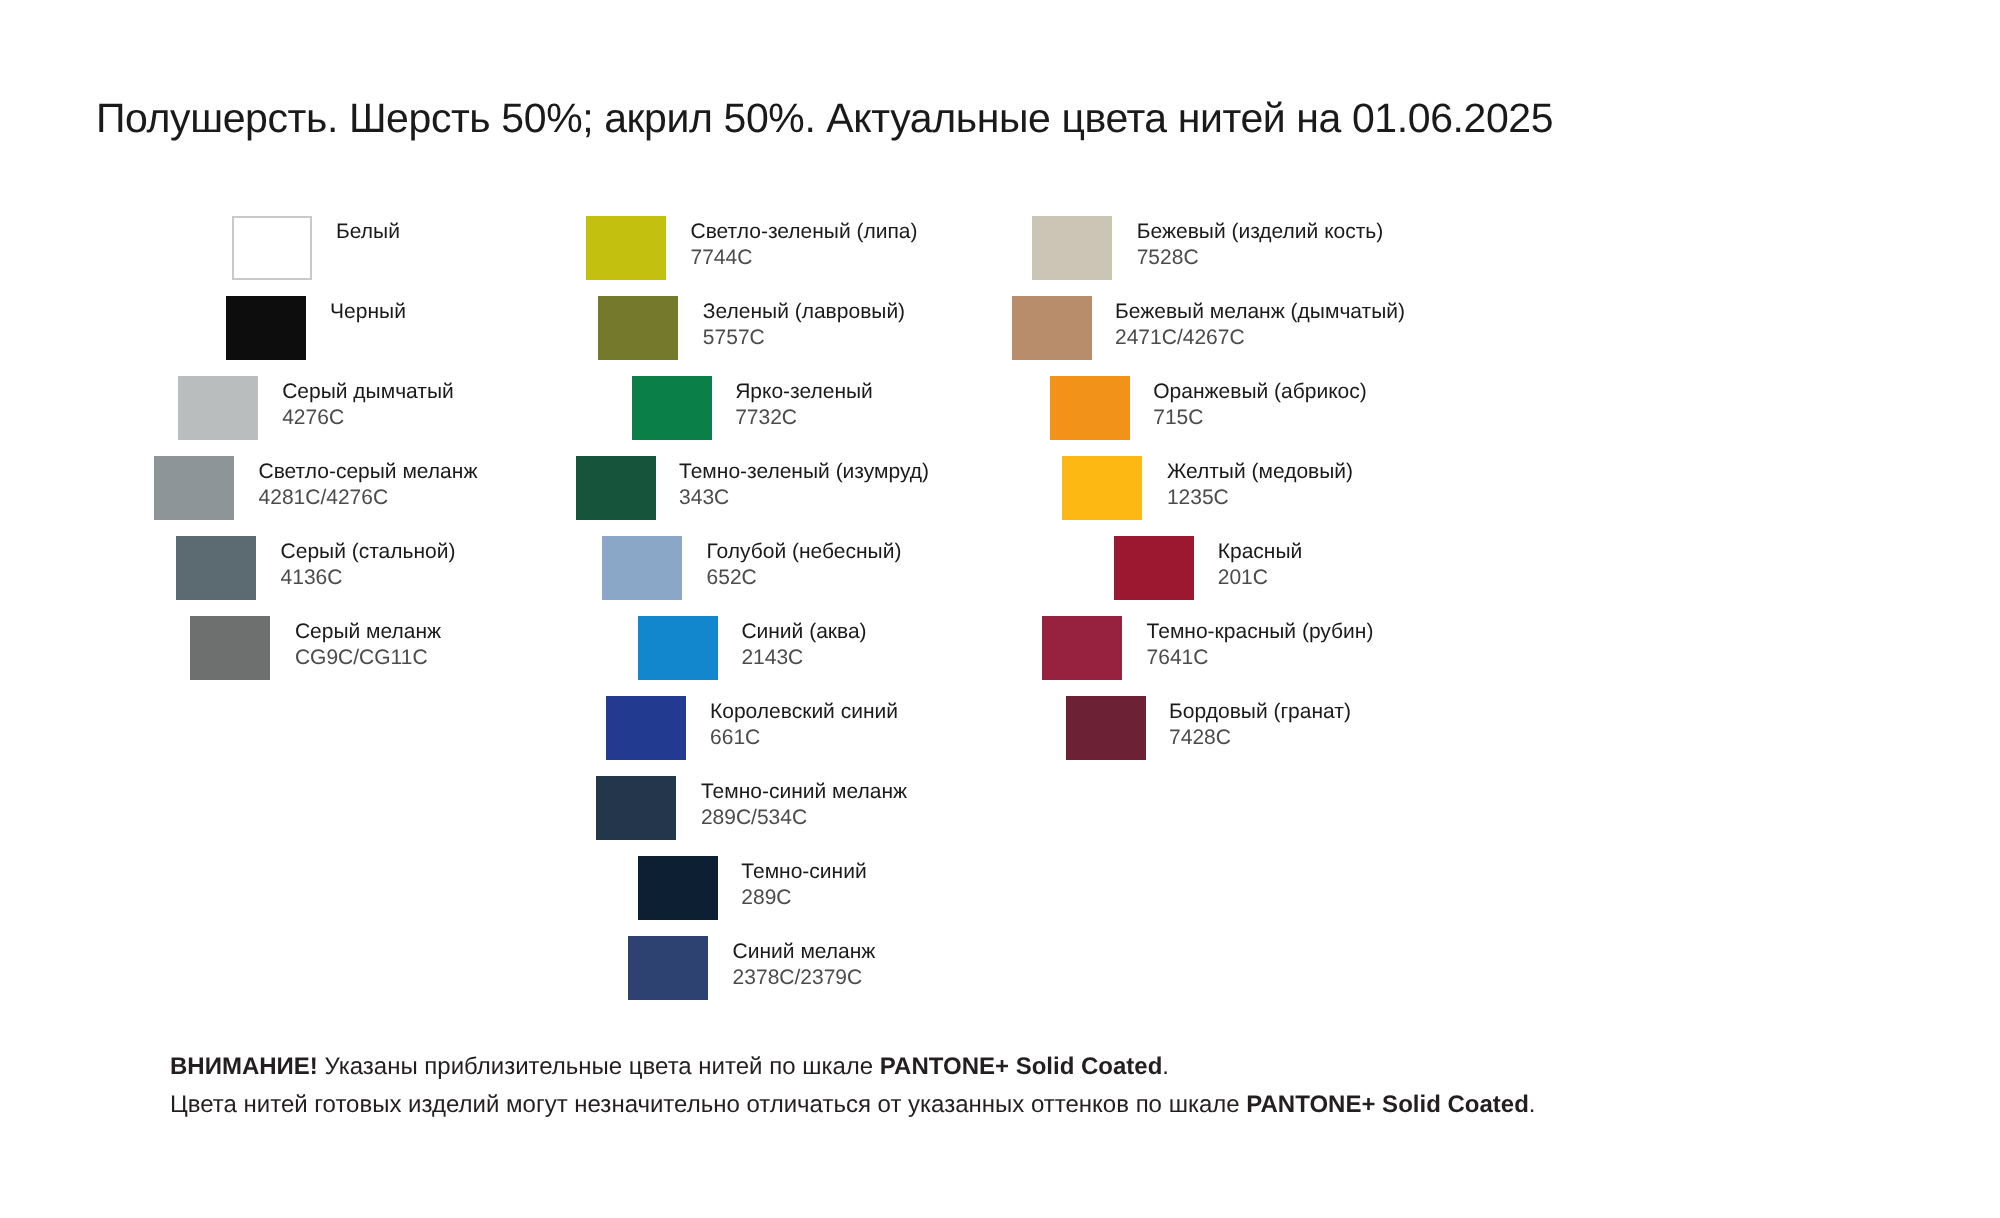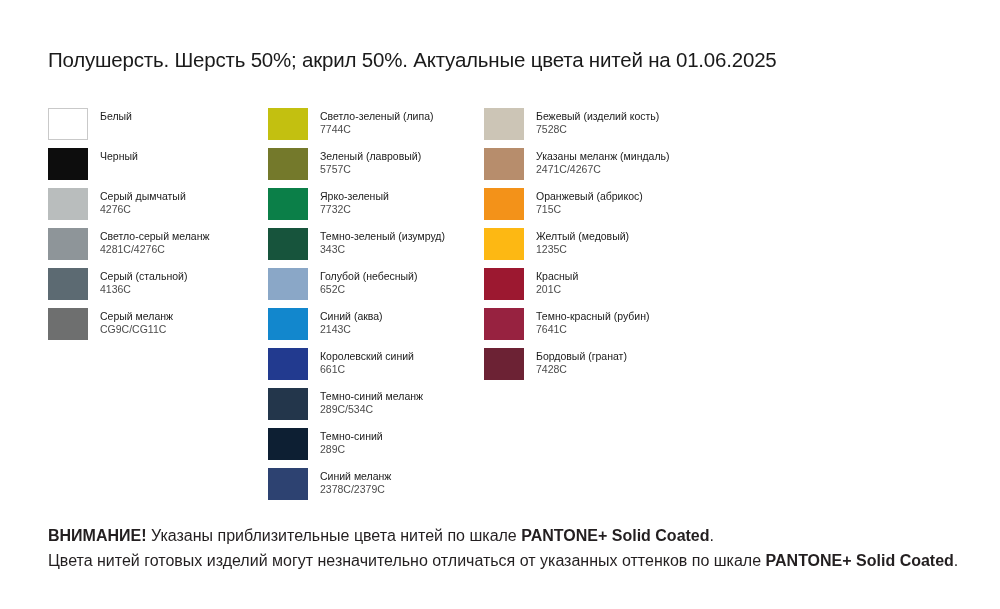--- a/index.html
+++ b/index.html
@@ -47,20 +47,21 @@
   .col-0 { width: 220px; }
   .col-1 { width: 216px; }
   .col-2 { width: 240px; }
 
   .swatch-row {
     display: flex;
     flex-direction: row;
     align-items: flex-start;
     height: 40px;
     margin-bottom: 0px;
+    justify-content: center;
   }
   .chip {
     width: 40px;
     height: 32px;
     flex: 0 0 auto;
     box-sizing: border-box;
   }
   .chip.bordered {
     border: 1px solid #c9c9c9;
   }
@@ -81,23 +82,24 @@
   }
 
   .footer {
     position: absolute;
     left: 48px;
     top: 524px;
     width: 920px;
     line-height: 1.55;
   }
   .footer-line {
-    font-size: 16px;
+    font-size: 12px;
     color: #231f20;
     white-space: nowrap;
+    margin-left: 37px;
   }
   .footer-line b { font-weight: bold; }
 </style>
 </head>
 <body>
 
 <div class="page">
 
   <div class="title">Полушерсть. Шерсть 50%; акрил 50%. Актуальные цвета нитей на 01.06.2025</div>
 
@@ -220,21 +222,21 @@
         <div class="swatch-row">
           <div class="chip" style="background: rgb(204, 197, 182);"></div>
           <div class="labels">
             <div class="cname">Бежевый (изделий кость)</div>
             <div class="ccode">7528C</div>
           </div>
         </div>
         <div class="swatch-row">
           <div class="chip" style="background: rgb(183, 141, 108);"></div>
           <div class="labels">
-            <div class="cname">Указаны меланж (миндаль)</div>
+            <div class="cname">Бежевый меланж (дымчатый)</div>
             <div class="ccode">2471C/4267C</div>
           </div>
         </div>
         <div class="swatch-row">
           <div class="chip" style="background: rgb(243, 146, 25);"></div>
           <div class="labels">
             <div class="cname">Оранжевый (абрикос)</div>
             <div class="ccode">715C</div>
           </div>
         </div>

